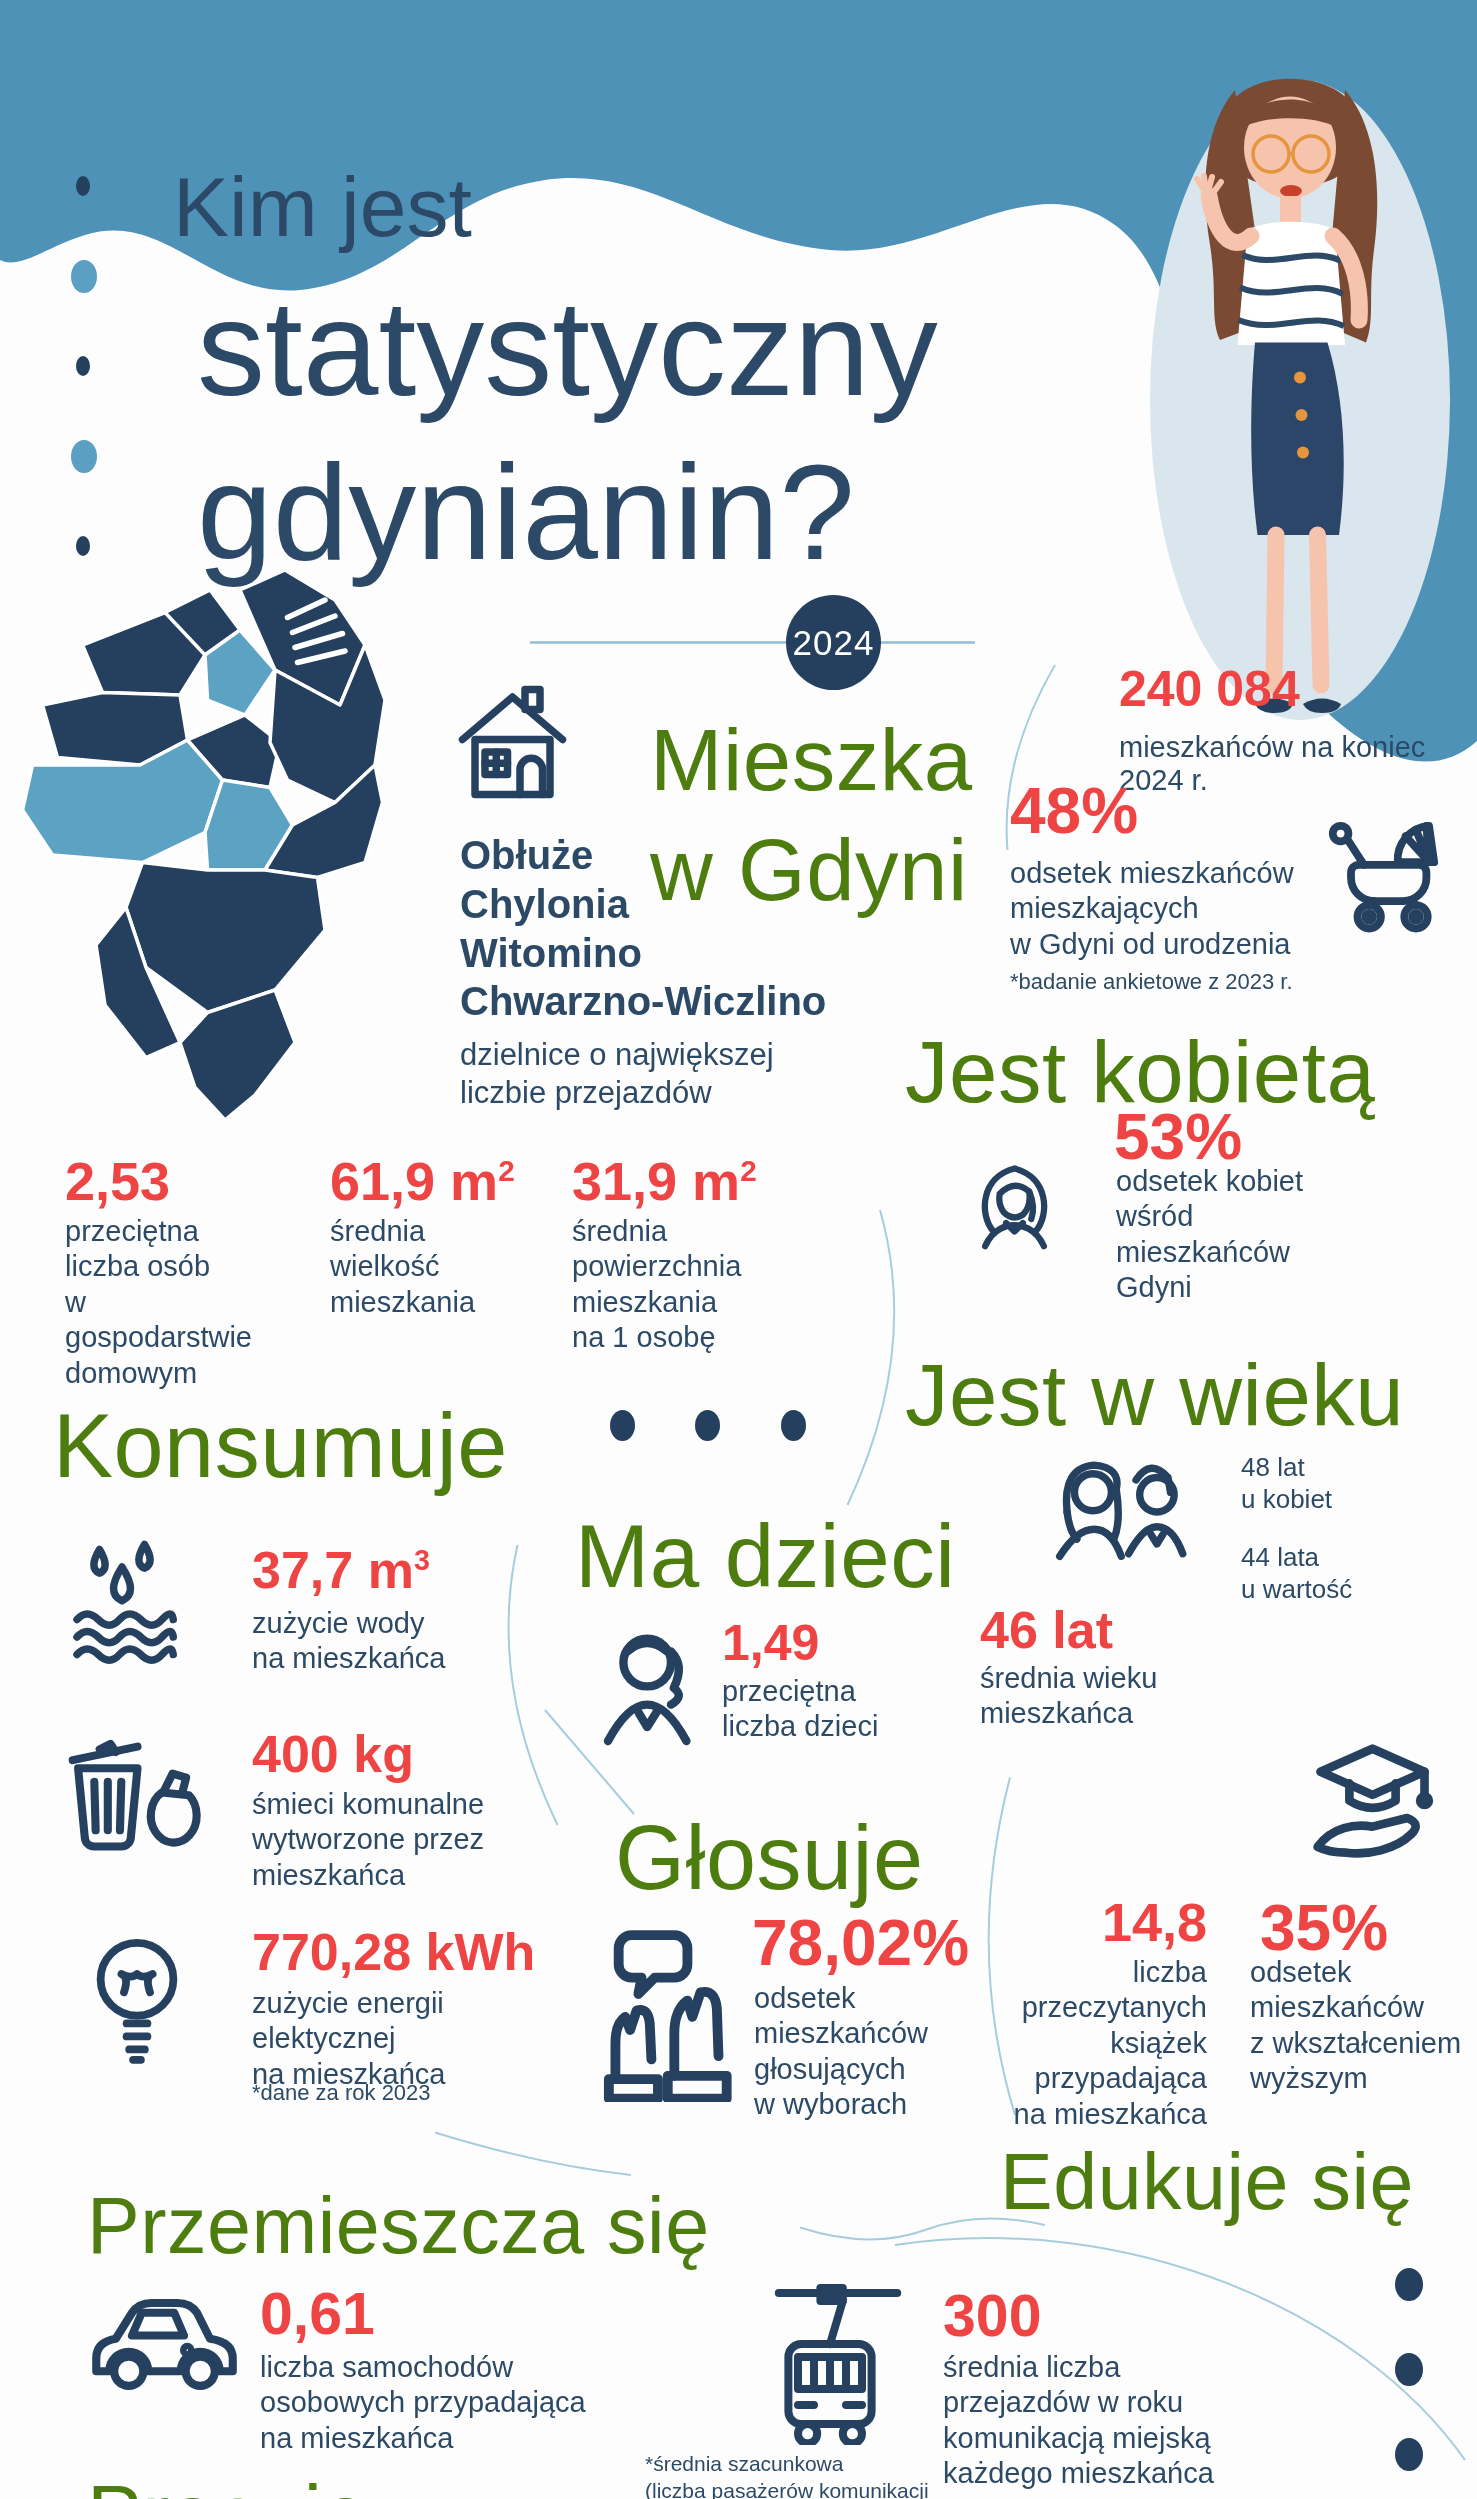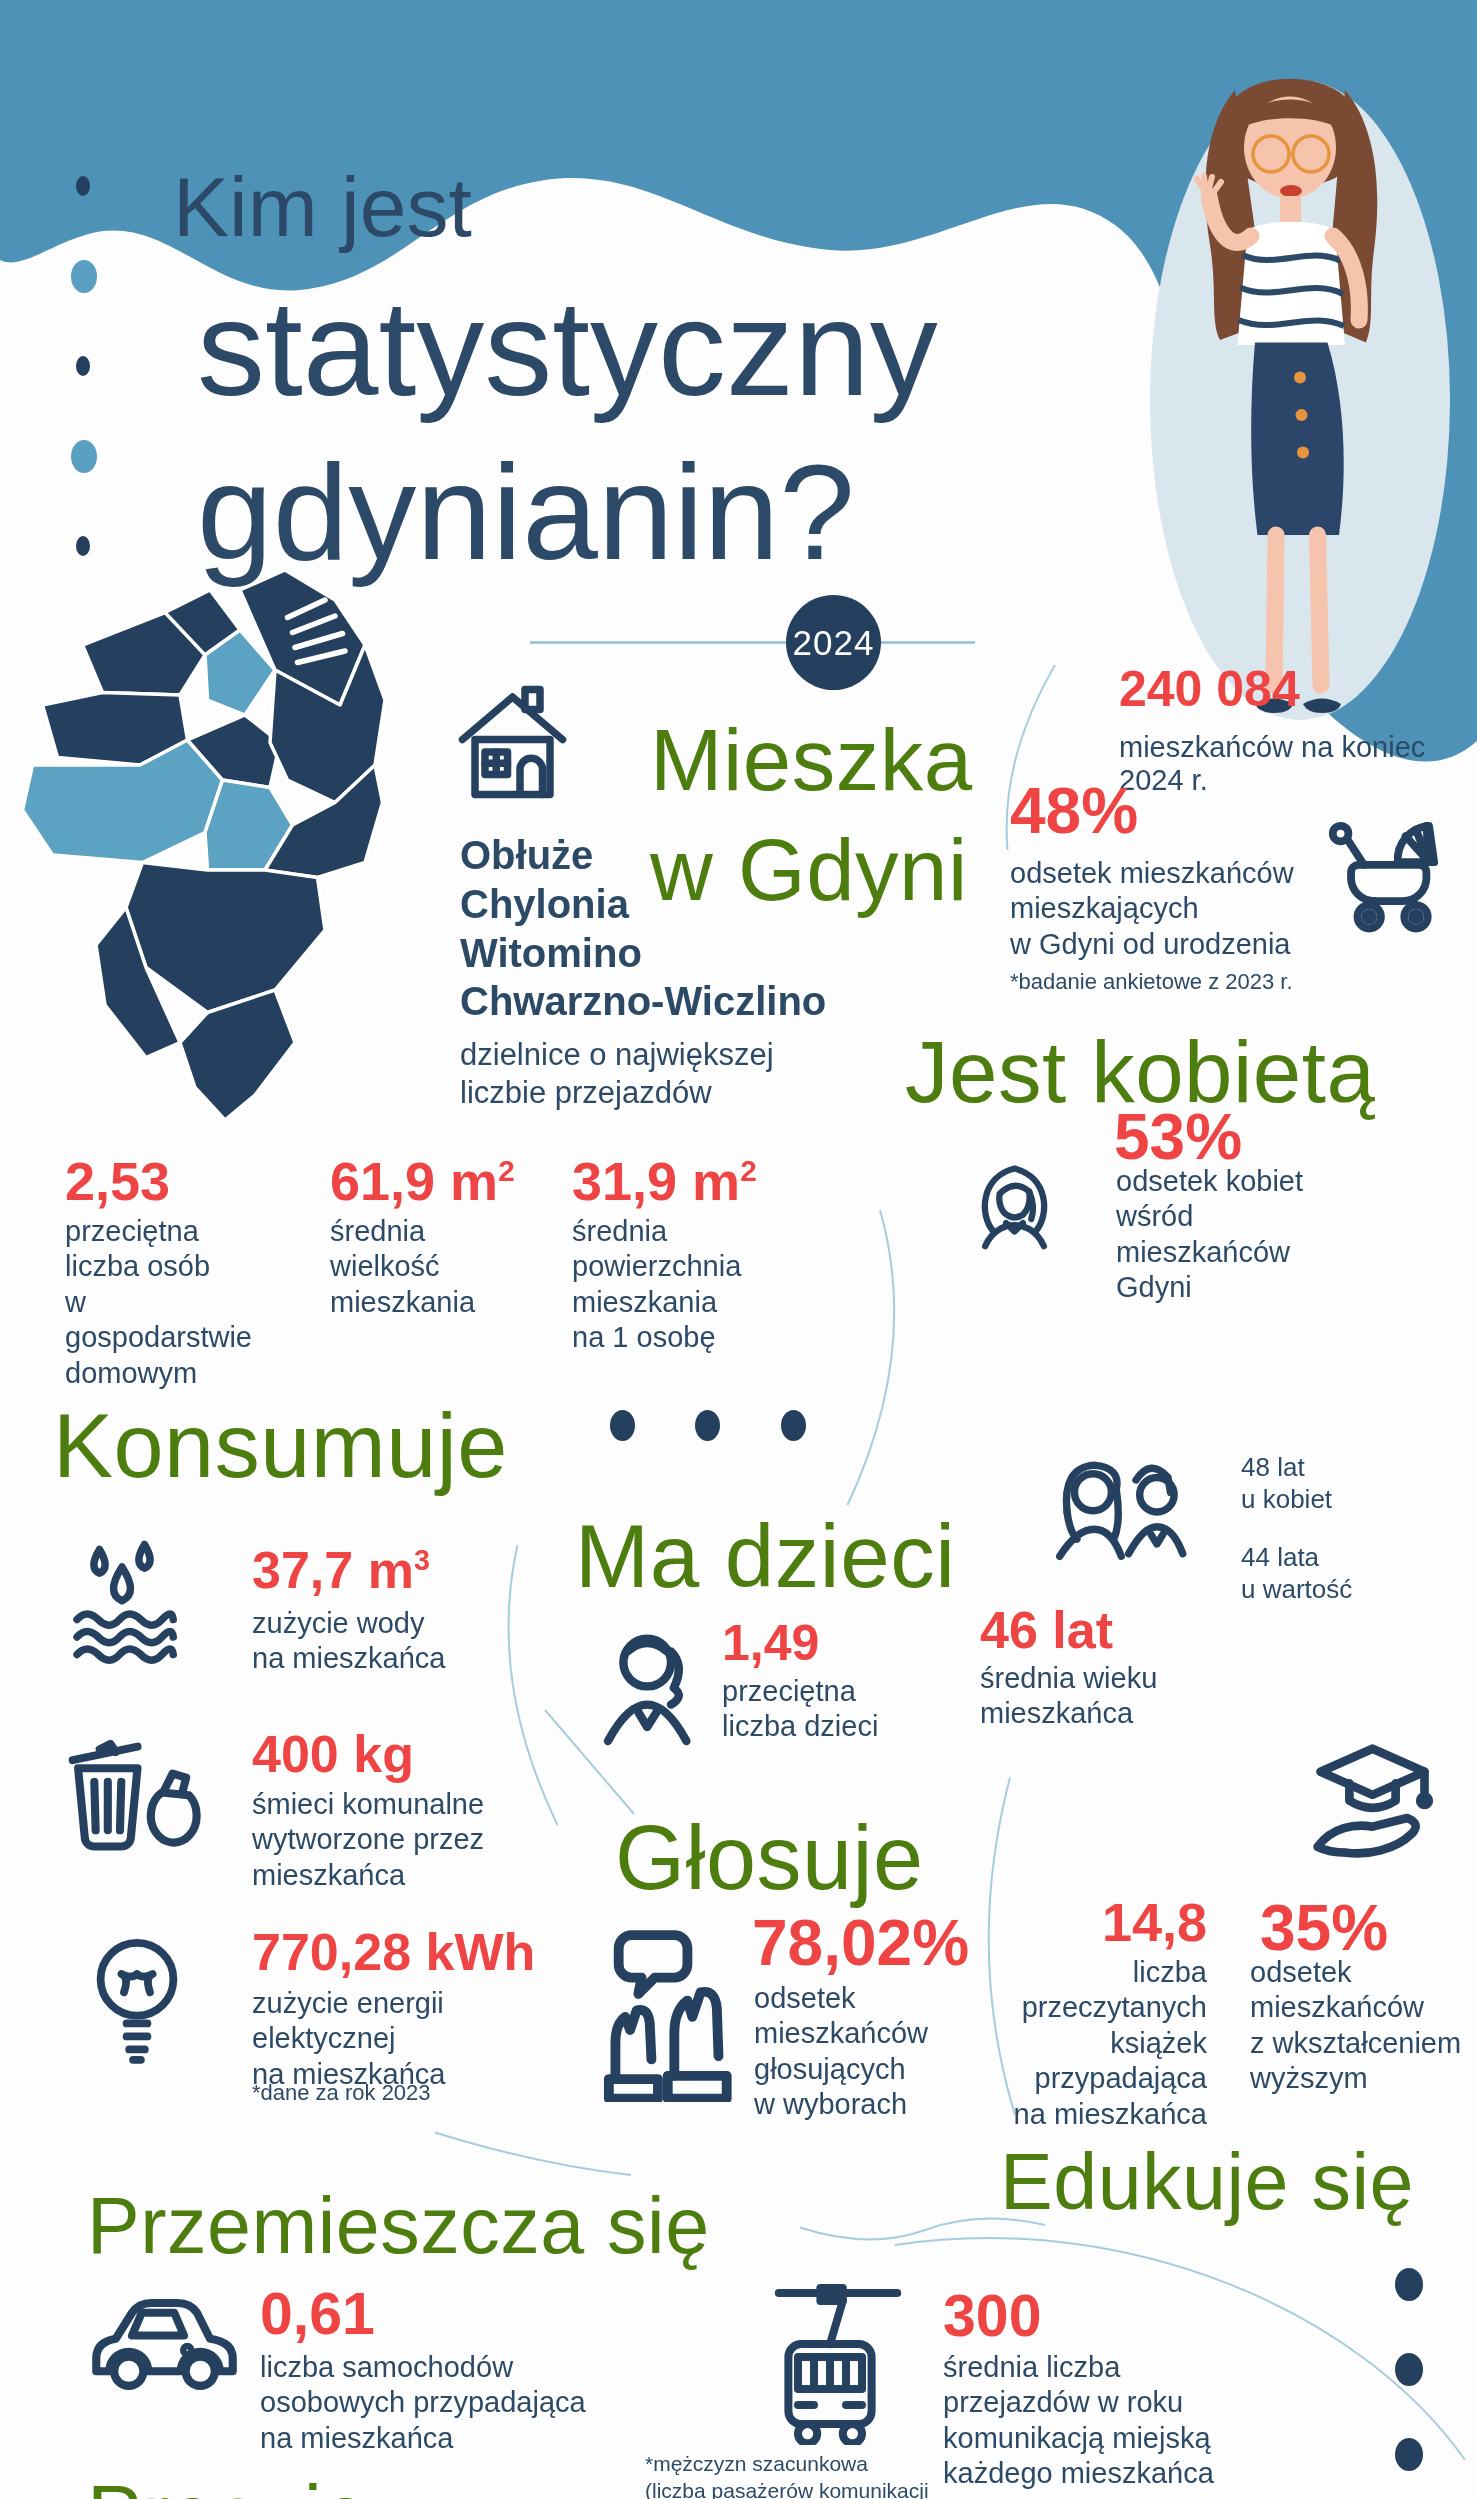--- a/index.html
+++ b/index.html
@@ -201,20 +201,21 @@
     </g>
   </svg>
   <div class="abs num" style="left:1114px;top:1100px;font-size:64px">53%</div>
   <div class="abs cap" style="left:1116px;top:1164px;font-size:29px">
       <div>odsetek kobiet</div>
       <div>wśród</div>
       <div>mieszkańców</div>
       <div>Gdyni</div>
     </div>
 
+  <div class="abs h" style="left:905px;top:1345px;font-size:87px">Jest w wieku</div>
   <svg class="abs" style="left:1040px;top:1447px" width="160" height="125" viewBox="0 0 130 100">
     <g fill="none" stroke="#25415f" stroke-width="6" stroke-linecap="round" stroke-linejoin="round">
       <path d="M22,52 Q18,16 44,14 Q66,16 62,34"></path>
       <circle cx="43" cy="36" r="15"></circle>
       <path d="M22,52 q2,16 8,22 M62,34 q4,26 -2,40"></path>
       <path d="M16,88 Q30,66 44,66 Q58,66 66,88"></path>
       <path d="M78,26 Q90,8 104,24 L106,36"></path>
       <circle cx="95" cy="38" r="14"></circle>
       <path d="M72,86 Q84,64 95,64 Q108,64 116,86"></path>
       <path d="M90,70 l5,8 l5,-8"></path>
@@ -385,21 +386,21 @@
     </g>
   </svg>
   <div class="abs num" style="left:943px;top:2282px;font-size:59px">300</div>
   <div class="abs cap" style="left:943px;top:2350px;font-size:29px">
       <div>średnia liczba</div>
       <div>przejazdów w roku</div>
       <div>komunikacją miejską</div>
       <div>każdego mieszkańca</div>
     </div>
   <div class="abs fine" style="left:645px;top:2450px;font-size:21px">
-      <div>*mężczyzn szacunkowa</div>
+      <div>*średnia szacunkowa</div>
       <div>(liczba pasażerów komunikacji</div>
     </div>
 
   <div class="abs h" style="left:1000px;top:2136px;font-size:79px">Edukuje się</div>
   <div class="abs dot" style="left:1395px;top:2268px;width:28px;height:33px;background:#24405e"></div>
   <div class="abs dot" style="left:1395px;top:2353px;width:28px;height:33px;background:#24405e"></div>
   <div class="abs dot" style="left:1395px;top:2438px;width:28px;height:33px;background:#24405e"></div>
 
   <div class="abs h" style="left:87px;top:2467px;font-size:82px">Pracuje</div>
 

